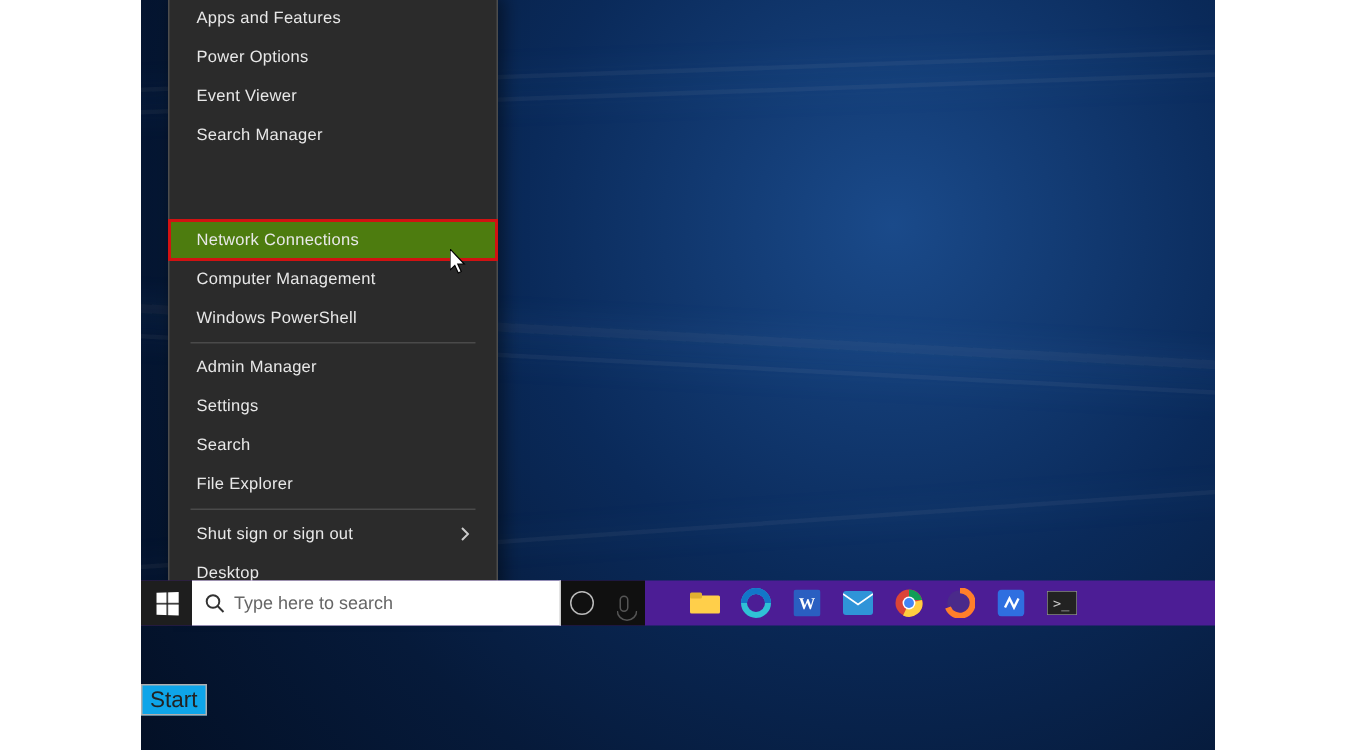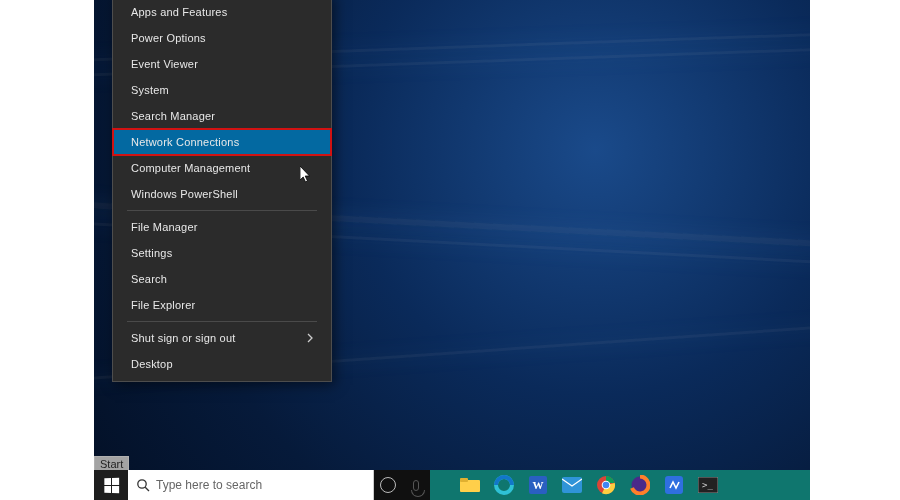--- a/index.html
+++ b/index.html
@@ -1,19 +1,19 @@
 <!DOCTYPE html>
 <html><head>
 <meta charset="utf-8">
 <style>
   * { margin: 0; padding: 0; box-sizing: border-box; }
   html, body { width: 900px; height: 500px; overflow: hidden; font-family: "Segoe UI", Arial, sans-serif; }
   .stage {
     position: relative;
-    width: 900px; height: 500px;
+    width: 900px; height: 417px;
     background: #ffffff;
   }
   .desktop {
     position: absolute;
     left: 94px; top: 0;
     width: 716px; height: 500px;
     background: radial-gradient(circle at 70% 30%, #1a4a8a 0%, #0a2a5a 40%, #061a3a 70%, #031026 100%);
     overflow: hidden;
   }
   .ray {
@@ -37,50 +37,51 @@
     align-items: center;
     justify-content: space-between;
     height: 26px;
     padding: 0 18px;
     color: #e8e8e8;
     font-size: 11px;
     letter-spacing: 0.2px;
     cursor: default;
   }
   .mi.hl {
-    background: #0369a1;
+    background: #4d7c0f;
     outline: 2px solid #d11212;
     outline-offset: -1px;
+    margin-top: 44px;
   }
   .msep {
     height: 1px;
     background: #4a4a4a;
     margin: 3px 14px;
   }
   .chev { color: #c8c8c8; font-size: 10px; }
   .cursor {
     position: absolute;
     left: 300px; top: 166px;
     width: 12px; height: 18px;
     pointer-events: none;
   }
   .tooltip {
     position: absolute;
     left: 94px; top: 456px;
-    background: #a3a3a3;
+    background: #0ea5e9;
     border: 1px solid #b0b0b0;
-    font-size: 11px;
+    font-size: 15px;
     padding: 1px 5px;
     color: #222;
   }
   .taskbar {
     position: absolute;
     left: 94px; bottom: 0;
     width: 716px; height: 30px;
-    background: #0f766e;
+    background: #4c1d95;
     display: flex;
     align-items: center;
     color: #ddd;
   }
   .start {
     width: 34px; height: 30px;
     display: flex; align-items: center; justify-content: center;
     background: #1e1e1e;
   }
   .searchbox {
@@ -135,37 +136,34 @@
     <div class="mi">
         <span>Apps and Features</span>
       </div>
     <div class="mi">
         <span>Power Options</span>
       </div>
     <div class="mi">
         <span>Event Viewer</span>
       </div>
     <div class="mi">
-        <span>System</span>
-      </div>
-    <div class="mi">
         <span>Search Manager</span>
       </div>
     <div class="mi hl">
         <span>Network Connections</span>
       </div>
     <div class="mi">
         <span>Computer Management</span>
       </div>
     <div class="mi">
         <span>Windows PowerShell</span>
       </div>
     <div class="msep"></div>
     <div class="mi">
-        <span>File Manager</span>
+        <span>Admin Manager</span>
       </div>
     <div class="mi">
         <span>Settings</span>
       </div>
     <div class="mi">
         <span>Search</span>
       </div>
     <div class="mi">
         <span>File Explorer</span>
       </div>

